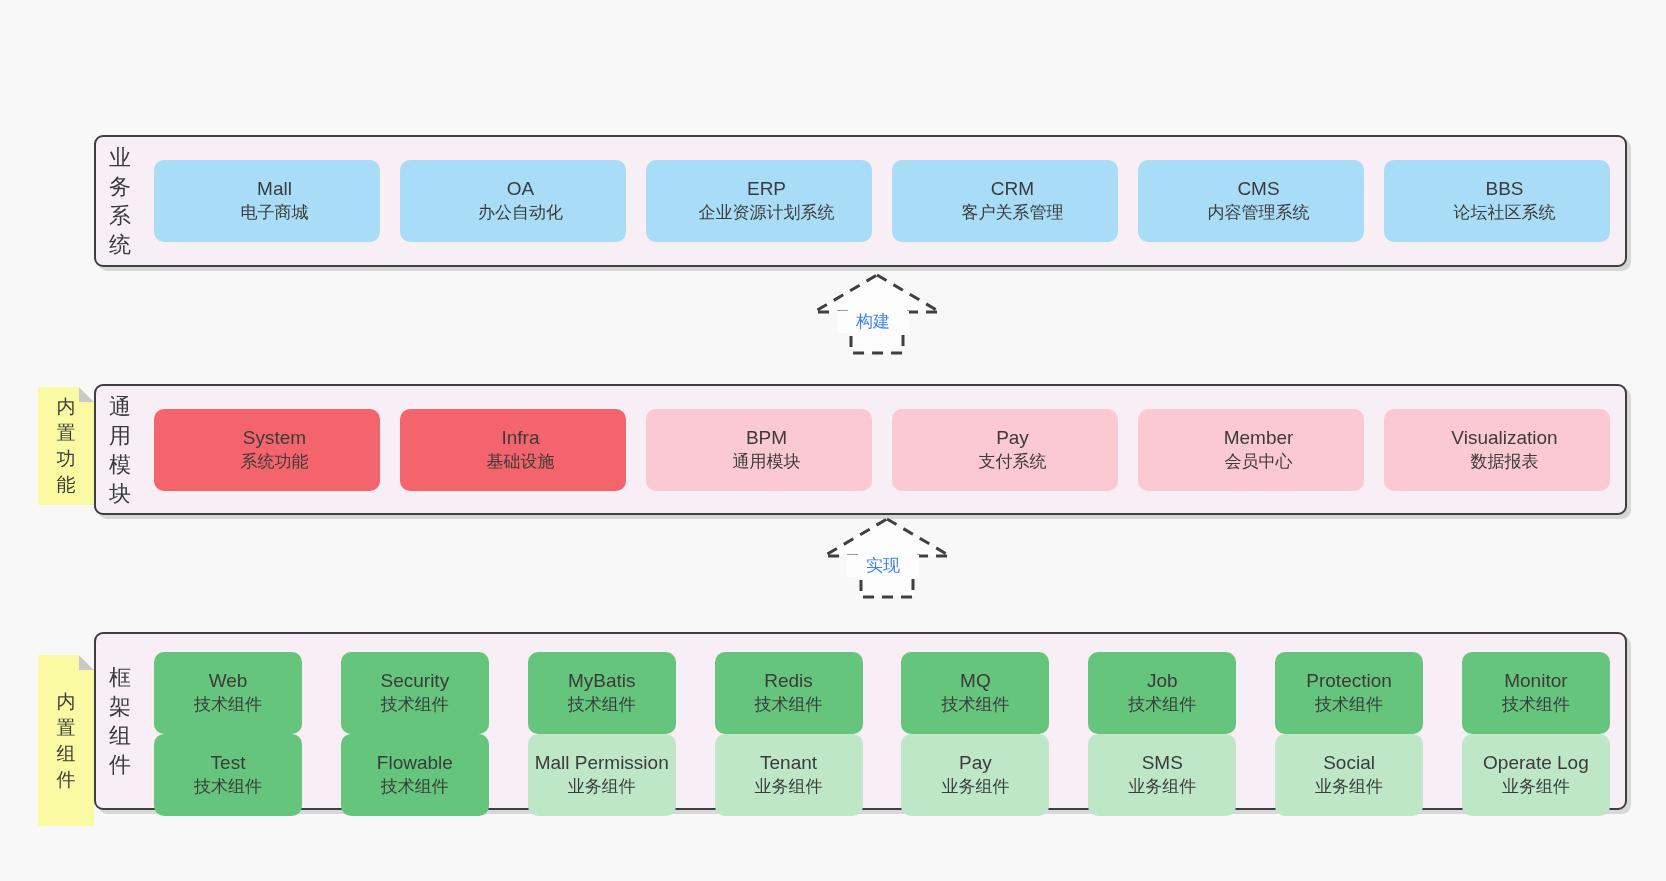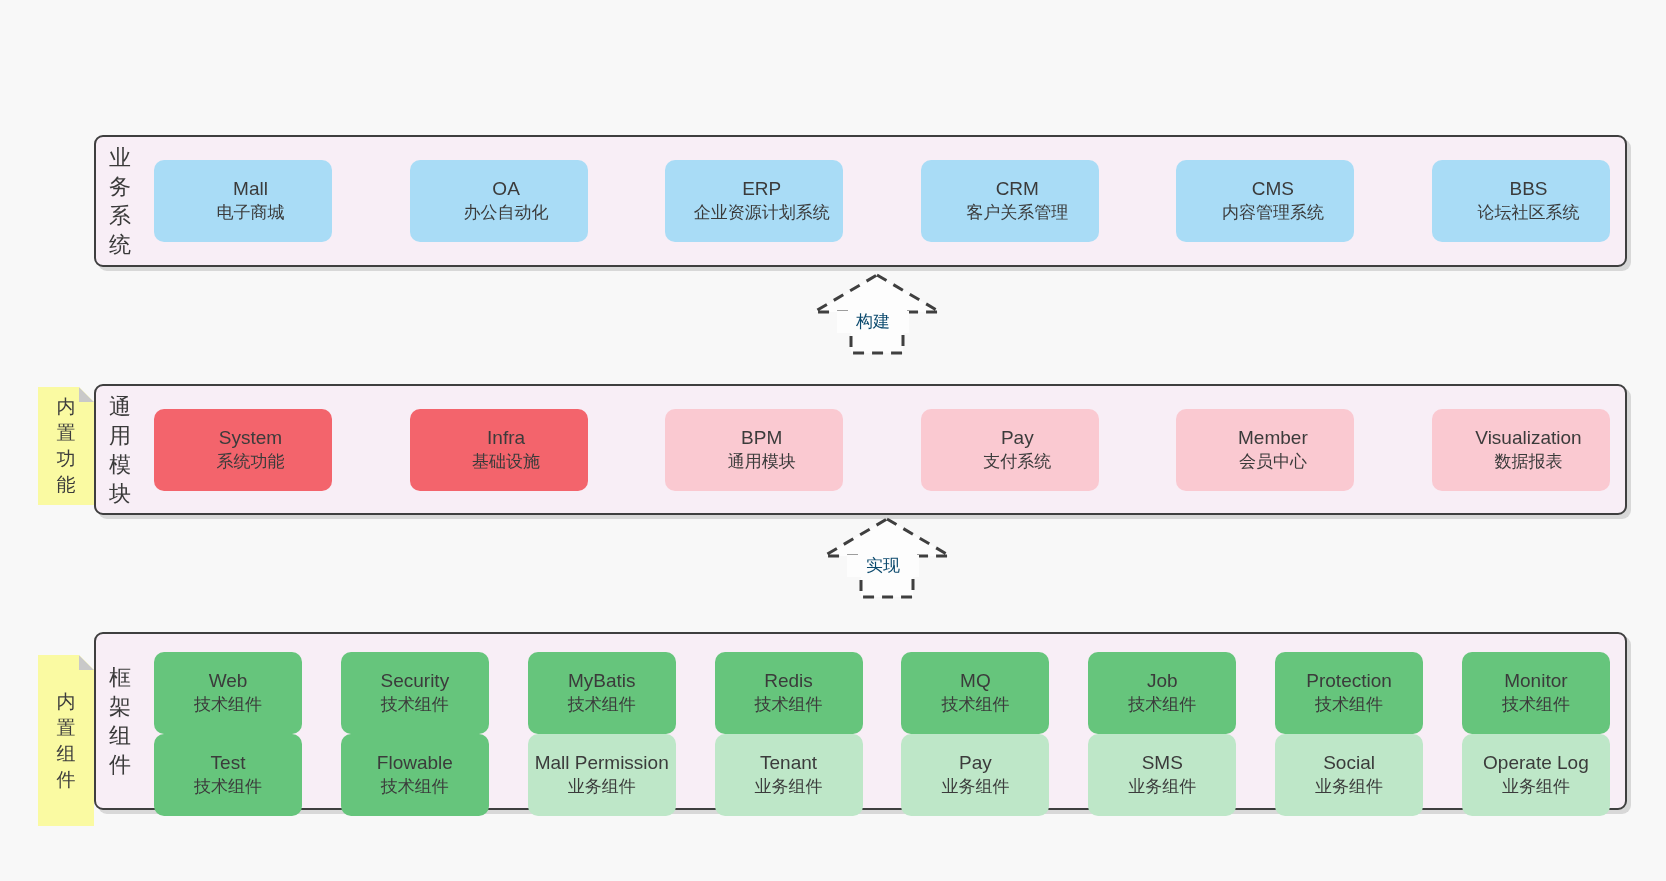--- a/index.html
+++ b/index.html
@@ -30,21 +30,21 @@
     position:absolute; left:58px; right:15px; top:18px; bottom:18px;
     display:flex; flex-direction:column; justify-content:space-between;
   }
   .row { display:flex; justify-content:space-between; height:82px; }
 
   .box {
     box-sizing:border-box; border-radius:10px;
     display:flex; flex-direction:column; align-items:center; justify-content:center;
     text-align:center; padding:2px 6px;
   }
-  .box-wide   { width:178px; height:82px;padding-left:21px; }
+  .box-wide   { width:226px; height:82px;padding-left:21px; }
   .box-narrow { width:148px; height:82px; }
   .box-name { font-size:19px; line-height:24px; }
   .box-desc { font-size:17px; line-height:24px; }
 
   .bg-blue        { background:#a9dcf6; }
   .bg-red         { background:#f3646c; }
   .bg-pink        { background:#fac9d1; }
   .bg-green       { background:#66c57c; }
   .bg-green-light { background:#bee7c8; }
 
@@ -63,21 +63,21 @@
     clip-path:polygon(0 0, 100% 100%, 0 100%);
   }
 
   
   .arrow { position:absolute; width:132px; height:84px; z-index:1; }
   .arrow-build     { left:811px; top:272px; }
   .arrow-implement { left:821px; top:516px; }
   .arrow svg { display:block; }
   .arrow-label {
     position:absolute; left:26px; top:39px; width:72px; text-align:center;
-    background:#fdfdfd; font-size:17px; line-height:22px; color:#0c4a6e;
+    background:#fdfdfd; font-size:17px; line-height:22px; color:#3b82f6;
   }
 </style>
 </head>
 <body>
 
 <div class="canvas">
 
   <div class="sticky sticky-modules">
     <div class="fold"></div>
     <div class="v-text">内置功能</div>

